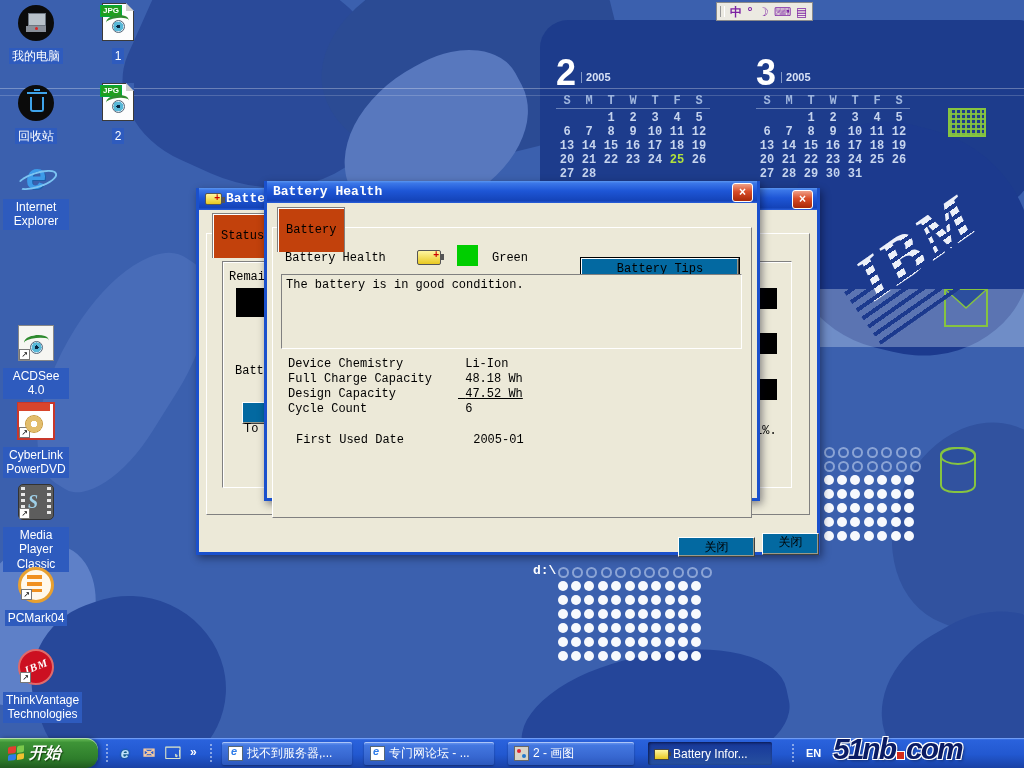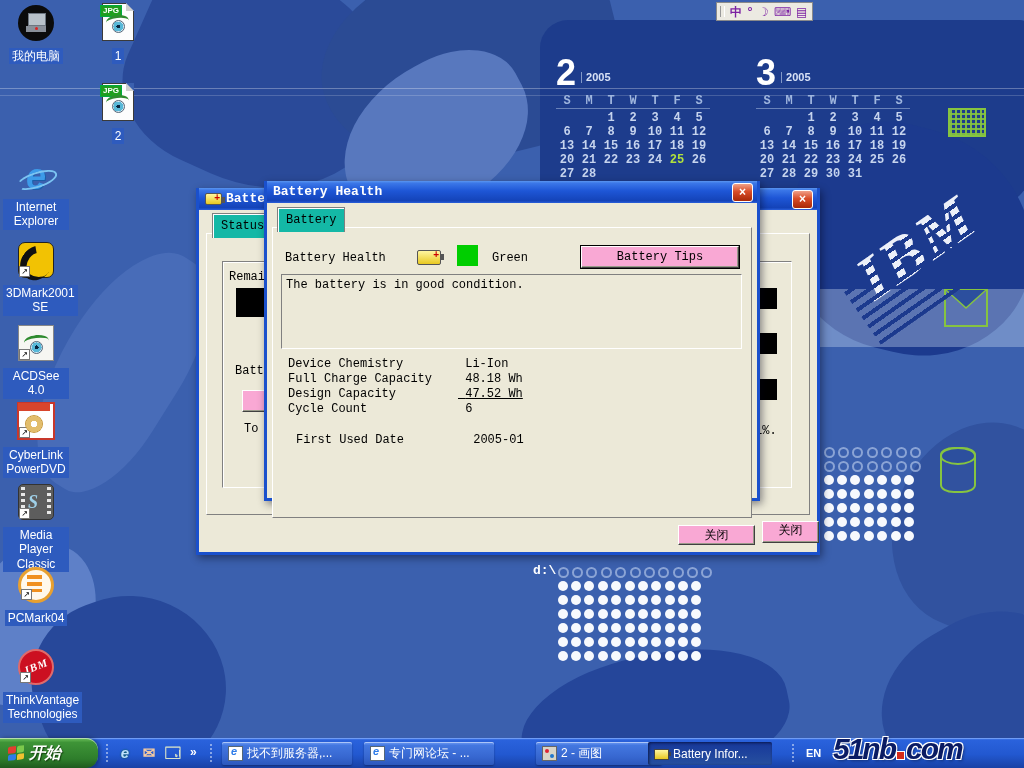--- a/index.html
+++ b/index.html
@@ -98,25 +98,25 @@
 
   
   .win{position:absolute;background:#ece9d8;border:3px solid #1a50cc;border-top:none;box-sizing:border-box;
     font-family:"Liberation Mono",monospace;box-shadow:2px 3px 8px rgba(0,0,20,.45);}
   .titlebar{height:22px;background:linear-gradient(180deg,#5a96f0 0%,#3b77e8 10%,#1e56d6 45%,#1443b8 90%,#2a60dc 100%);
     color:#fff;font:bold 13px/22px "Liberation Mono",monospace;padding-left:6px;
     display:flex;align-items:center;gap:4px;}
   .xbtn{position:absolute;top:2px;width:19px;height:17px;border:1px solid #fff;border-radius:3px;
     background:linear-gradient(180deg,#f0a088,#d84c28 45%,#a82808);color:#fff;
     font:bold 12px/16px "Liberation Sans",sans-serif;text-align:center;cursor:pointer;}
-  .tab{position:absolute;background:#14b8a6;border:1px solid #808080;border-bottom:none;
-    box-shadow:inset 1px 1px 0 #fff;font:12px/16px "Liberation Mono",monospace;padding:4px 8px;z-index:2;}
+  .tab{position:absolute;background:#c2410c;border:1px solid #808080;border-bottom:none;
+    box-shadow:inset 1px 1px 0 #fff;font:12px/16px "Liberation Mono",monospace;padding:14px 8px;z-index:2;}
   .tabpage{position:absolute;background:#ece9d8;border:1px solid;border-color:#fff #808080 #808080 #fff;}
-  .btn3d{position:absolute;background:#f9a8d4;border:1px solid;border-color:#fff #404040 #404040 #fff;
-    box-shadow:inset -1px -1px 0 #9a9a8a;font:12px "Liberation Mono",monospace;text-align:center;cursor:pointer;}
+  .btn3d{position:absolute;background:#0369a1;border:1px solid;border-color:#fff #404040 #404040 #fff;
+    box-shadow:inset -1px -1px 0 #9a9a8a;font:12px "Liberation Mono",monospace;text-align:center;cursor:pointer;margin-top:12px;}
   .btn-default{outline:1px solid #000;}
   .sunken{position:absolute;border:1px solid;border-color:#808080 #fff #fff #808080;background:#ece9d8;}
   .frag{position:absolute;font:12px "Liberation Mono",monospace;color:#000;white-space:nowrap;}
   .blackbox{position:absolute;background:#000;}
   .groupbox{position:absolute;border:1px solid;border-color:#808080 #fff #fff #808080;
     box-shadow:1px 1px 0 #fff inset;}
   .info-row{position:absolute;left:21px;width:455px;font:12px "Liberation Mono",monospace;color:#000;}
   .info-row .lbl{display:inline-block;width:170px;}
   .bat-ic{position:absolute;width:22px;height:13px;background:linear-gradient(180deg,#fff6a0,#e8c820);
     border:1px solid #555;border-radius:2px;}
@@ -322,31 +322,31 @@
   </div>
 
   <div class="dicon" style="left:3px;top:5px;">
     <span class="circle-icon"><span class="laptop-scr"></span><span class="laptop-kb"></span><span class="laptop-dot"></span></span><br>
     <span class="dlbl">我的电脑</span>
   </div>
   <div class="dicon" style="left:85px;top:3px;">
     <span class="jpg-file"><span class="jpg-fold"></span><span class="jpg-tag">JPG</span><span class="eye-brow"></span><span class="eye-iris"></span></span><br>
     <span class="dlbl">1</span>
   </div>
+  <div class="dicon" style="left:3px;top:85px;">
+    <span class="circle-icon"><span class="trash"></span></span><br>
+    <span class="dlbl">回收站</span>
+  </div>
   <div class="dicon" style="left:85px;top:83px;">
     <span class="jpg-file"><span class="jpg-fold"></span><span class="jpg-tag">JPG</span><span class="eye-brow"></span><span class="eye-iris"></span></span><br>
     <span class="dlbl">2</span>
   </div>
   <div class="dicon" style="left:3px;top:160px;">
     <span class="ie-e">e<span class="ie-ring"></span></span><br>
     <span class="dlbl">Internet Explorer</span>
-  </div>
-  <div class="dicon" style="left:3px;top:242px;">
-    <span class="tile t-3dmark"><span class="lnk"></span></span><br>
-    <span class="dlbl">3DMark2001 SE</span>
   </div>
   <div class="dicon" style="left:3px;top:325px;">
     <span class="tile t-acdsee"><span class="eye-brow" style="left:5px;top:9px;width:25px;"></span><span class="eye-iris" style="left:11px;top:15px;"></span><span class="lnk"></span></span><br>
     <span class="dlbl">ACDSee 4.0</span>
   </div>
   <div class="dicon" style="left:3px;top:402px;">
     <span class="tile t-pdvd"><span class="lnk"></span></span><br>
     <span class="dlbl">CyberLink PowerDVD</span>
   </div>
   <div class="dicon" style="left:3px;top:484px;">
@@ -450,21 +450,21 @@
     <div class="chev" style="left:190px;">»</div>
     <div class="tb-sep" style="left:210px;"></div>
     <div class="tbtn" style="left:222px;width:130px;text-align:center;">
       <span class="mini mini-page"></span>
       <span>找不到服务器,...</span>
     </div>
     <div class="tbtn" style="left:364px;width:130px;">
       <span class="mini mini-page"></span>
       <span>专门网论坛 - ...</span>
     </div>
-    <div class="tbtn" style="left:536px;width:126px;">
+    <div class="tbtn" style="left:508px;width:126px;">
       <span class="mini mini-paint"></span>
       <span>2 - 画图</span>
     </div>
     <div class="tbtn active" style="left:648px;width:124px;">
       <span class="mini mini-bat"></span>
       <span>Battery Infor...</span>
     </div>
     <div class="tb-sep" style="left:792px;"></div>
     <div class="tray-txt" style="left:806px;top:9px;">EN</div>
   </div>

